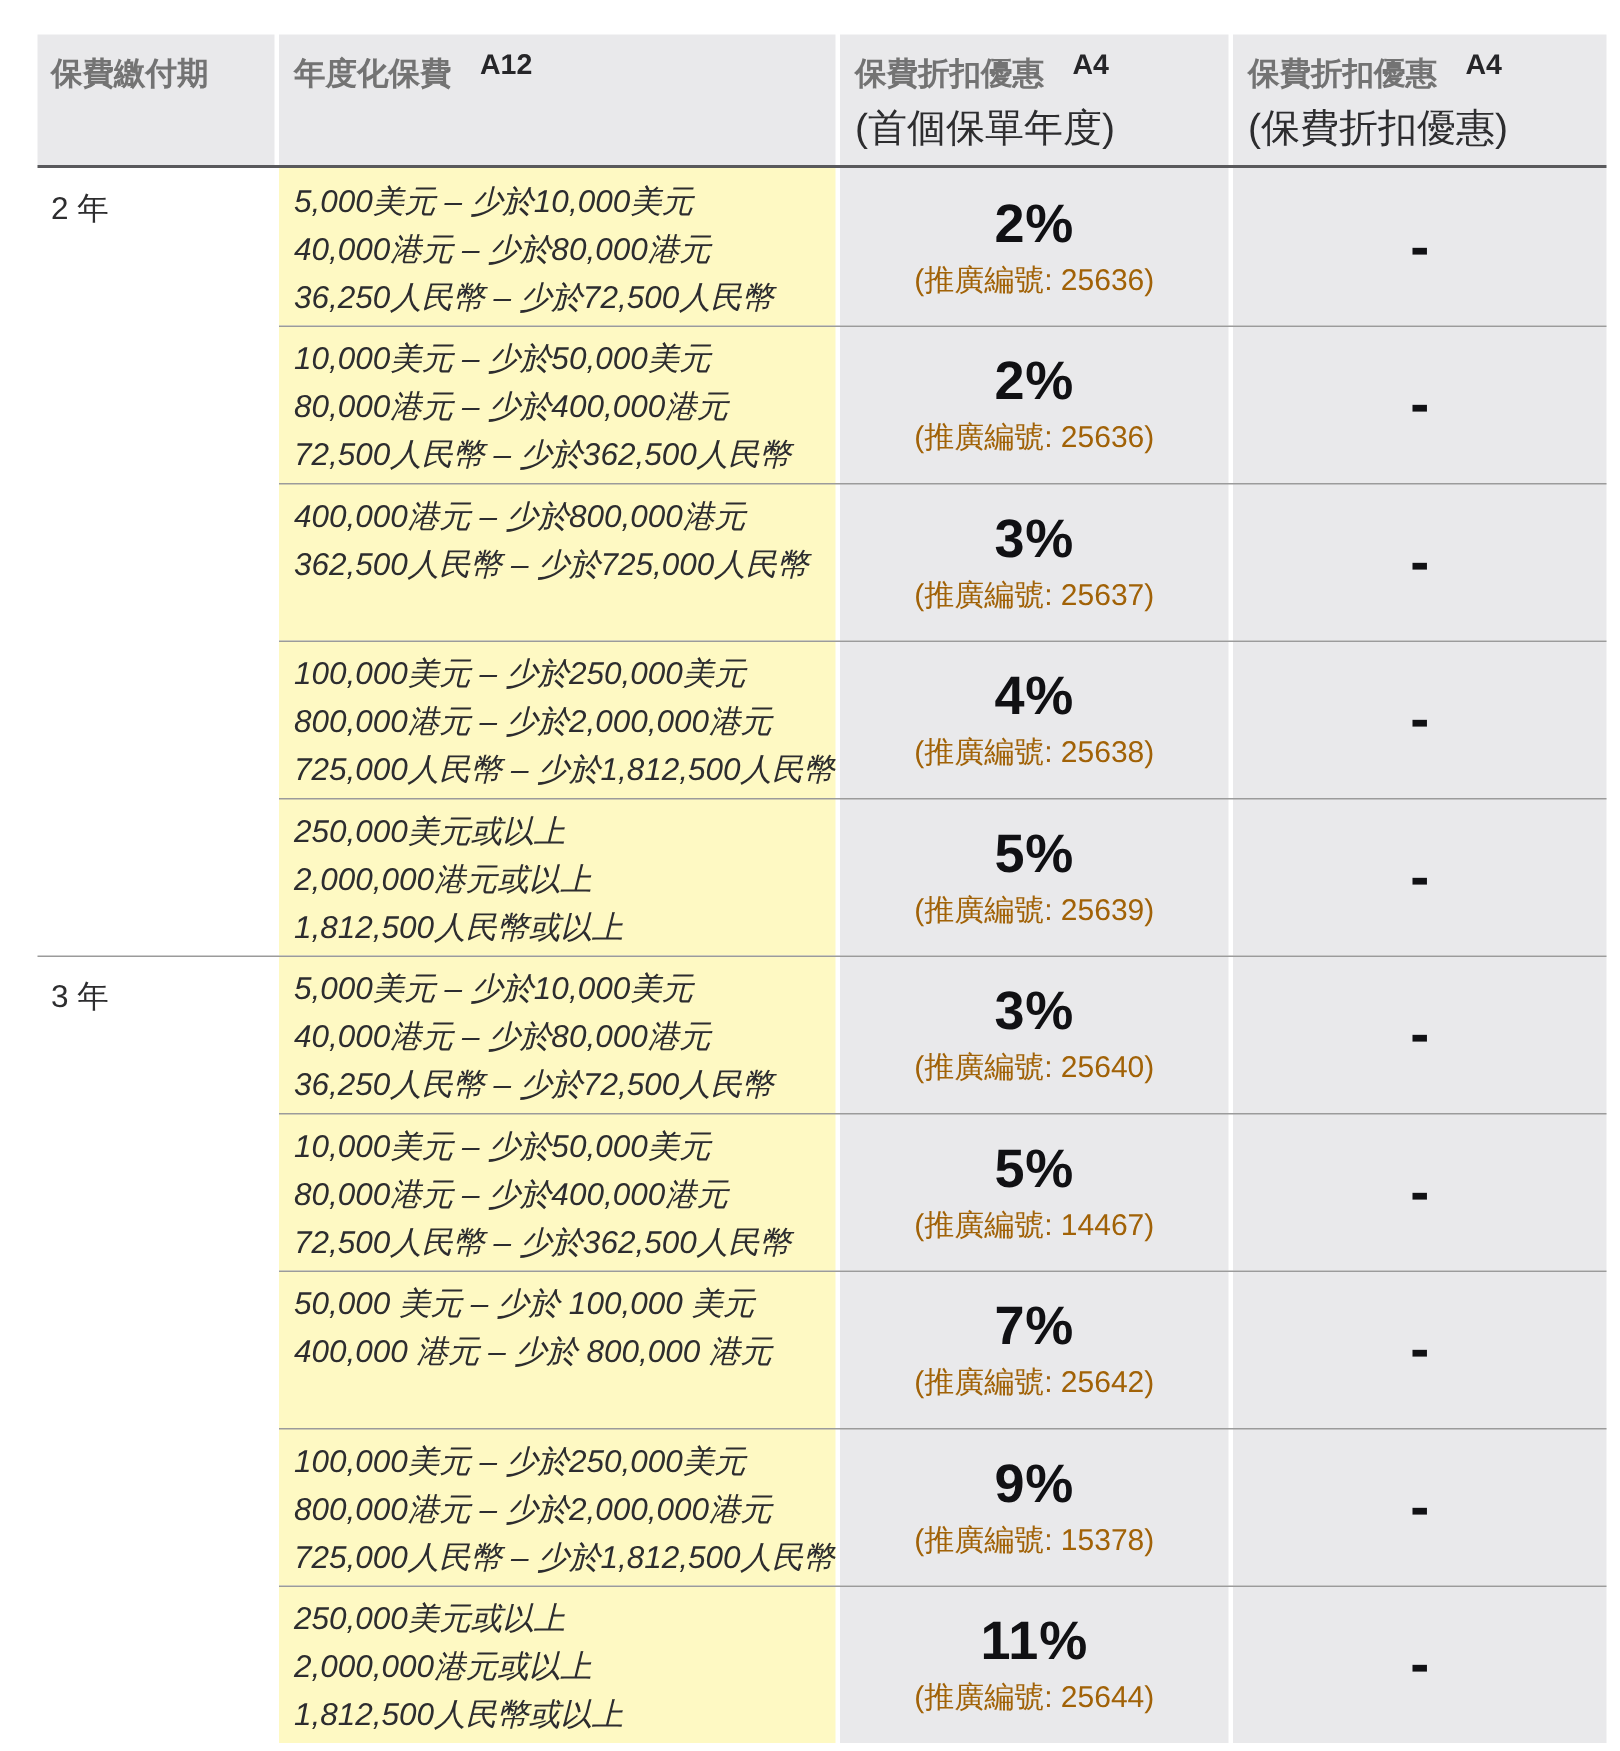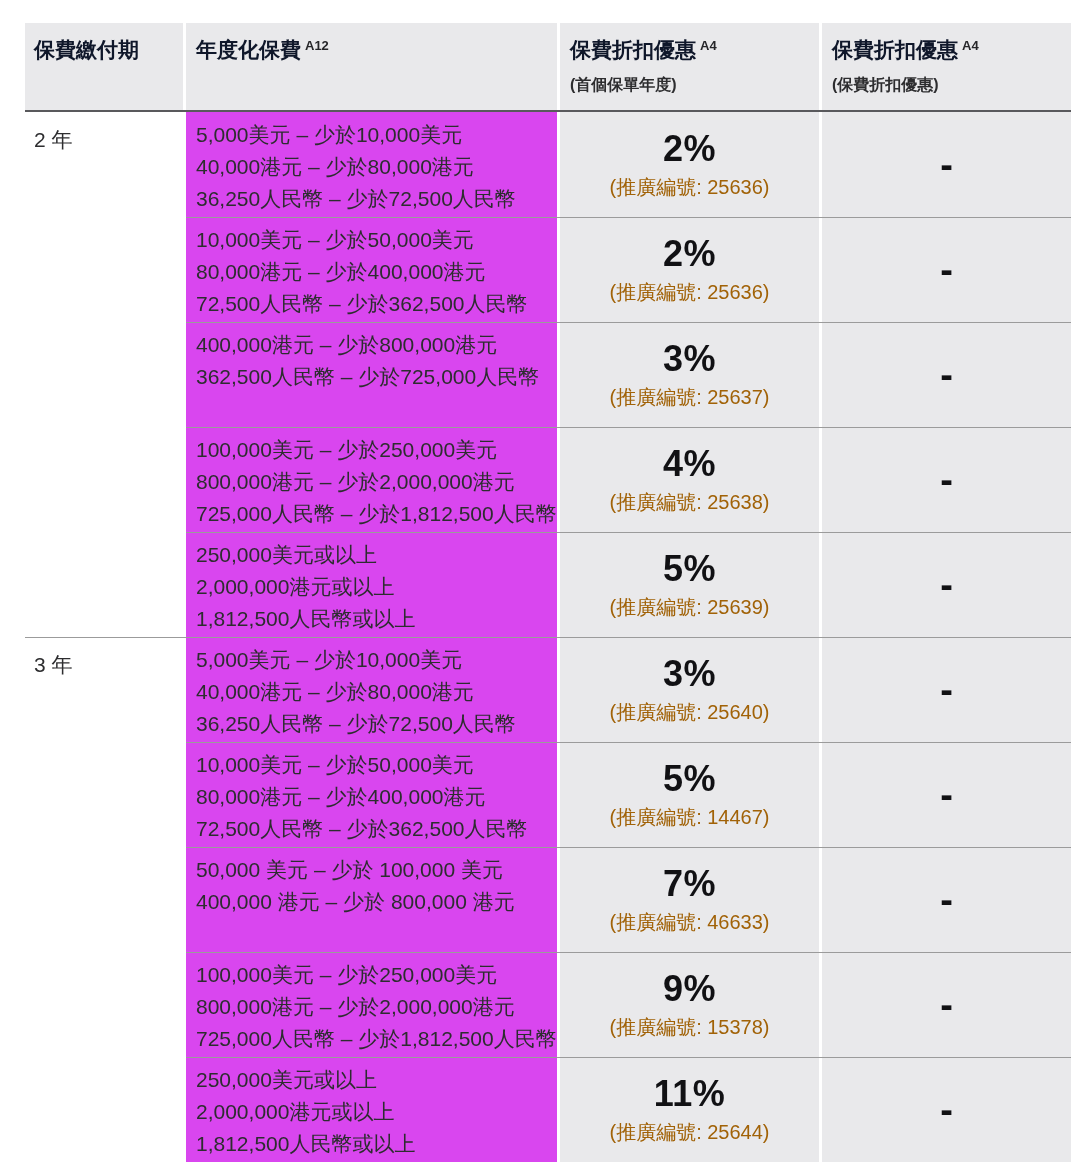--- a/index.html
+++ b/index.html
@@ -21,48 +21,48 @@
   
   .thead{
     border-bottom:2px solid #59595c;
   }
   .th{
     background:#e9e9eb;
     padding:13px 0 12px 9px;
     min-height:49px;
   }
   .hl{
-    font-weight:700;font-size:21px;color:#0f172a;line-height:27px;
+    font-weight:700;font-size:21px;color:#737373;line-height:27px;
   }
   .sup{
-    font-weight:700;font-size:13px;color:#262629;
-    position:relative;top:-7px;margin-left:4px;
+    font-weight:700;font-size:19px;color:#262629;
+    position:relative;top:-7px;margin-left:19px;
   }
   .hsub{
-    font-size:16px;font-weight:700;color:#2d2d2f;margin-top:9px;line-height:26px;
+    font-size:26px;font-weight:400;color:#2d2d2f;margin-top:9px;line-height:26px;
   }
   .th.c2,.th.c3,.th.c4{padding-left:10px;}
   
   .trow{
     position:relative;
     height:105px;
   }
   .trow::before{
     content:"";position:absolute;top:0;left:161px;right:0;height:1px;
     background:#9b9b9b;
   }
   .trow.section-start::before{left:0;}
   .trow.first-row::before{display:none;}
   .td{overflow:hidden;}
   .td.c1{
     padding:15px 0 0 9px;
     font-size:21px;line-height:26px;background:#ffffff;
   }
   .td.c2{
-    padding:7px 0 0 10px;background:#d946ef;
+    padding:7px 0 0 10px;background:#fef9c3;font-style:italic;
   }
   .tier{
     font-size:21px;line-height:32px;white-space:nowrap;
   }
   .td.c3,.td.c4{
     background:#e9e9eb;
     display:flex;flex-direction:column;align-items:center;justify-content:center;
   }
   .pct{
     font-size:36px;font-weight:700;color:#111114;line-height:38px;
@@ -207,21 +207,21 @@
       </div>
     </div>
       <div class="grid-row trow">
       <div class="td c1"></div>
       <div class="td c2">
         <div class="tier">50,000 美元 – 少於 100,000 美元</div>
         <div class="tier">400,000 港元 – 少於 800,000 港元</div>
       </div>
       <div class="td c3">
         <div class="pct">7%</div>
-        <div class="promo">(推廣編號: 46633)</div>
+        <div class="promo">(推廣編號: 25642)</div>
       </div>
       <div class="td c4">
         <div class="dash">-</div>
       </div>
     </div>
       <div class="grid-row trow">
       <div class="td c1"></div>
       <div class="td c2">
         <div class="tier">100,000美元 – 少於250,000美元</div>
         <div class="tier">800,000港元 – 少於2,000,000港元</div>

